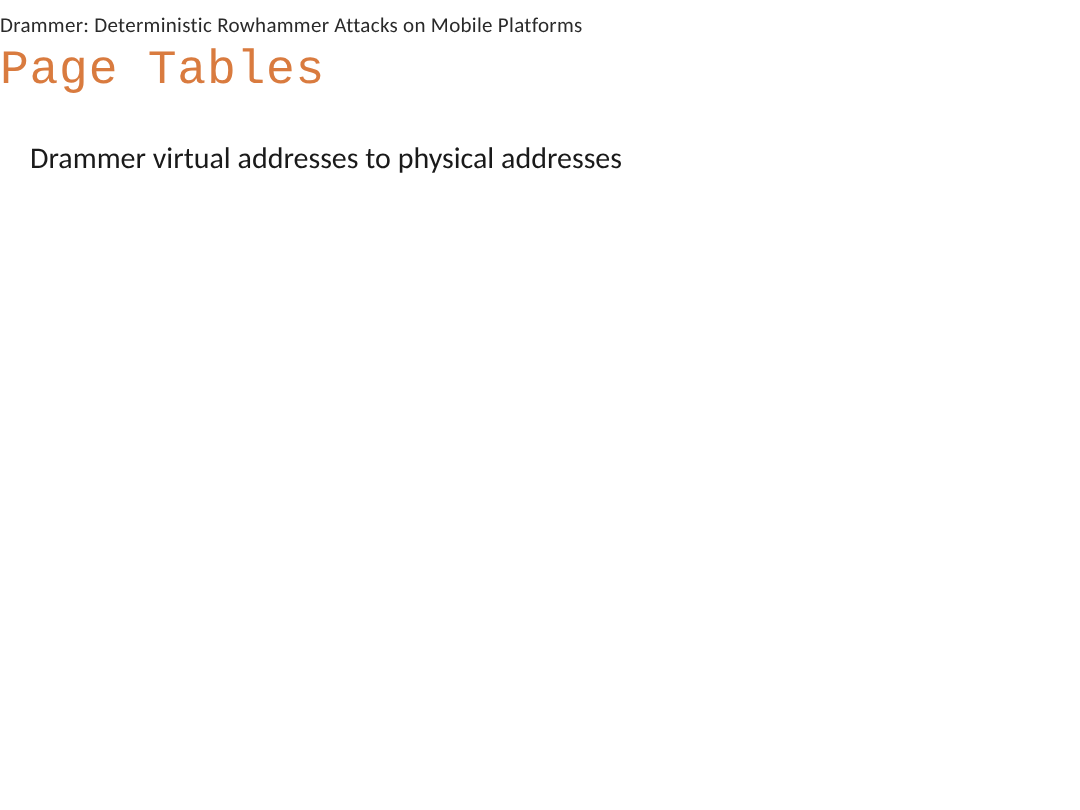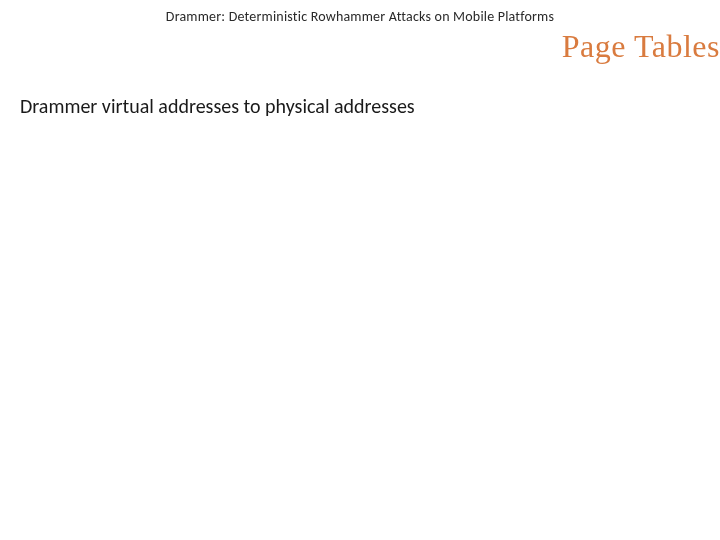--- a/index.html
+++ b/index.html
@@ -13,37 +13,36 @@
       background: #ffffff;
       font-family: "Calibri", "Segoe UI", Arial, sans-serif;
       position: relative;
       overflow: hidden;
     }
     .header-subtitle {
       position: absolute;
       top: 8px;
       left: 0;
       width: 100%;
-      text-align: center;
       font-size: 14px;
       color: #2a2a2a;
       font-weight: 400;
       letter-spacing: 0.2px;
     }
     .slide-title {
       position: absolute;
       top: 28px;
       left: 0;
       width: 100%;
-      text-align: right;
+      text-align: left;
       font-size: 32px;
       color: #d97b3f;
       font-weight: 300;
       letter-spacing: 0.5px;
-      font-family: Liberation Serif, serif;
+      font-family: Liberation Mono, monospace;
     }
     .body-text {
       position: absolute;
       top: 94px;
       left: 20px;
       font-size: 20px;
       color: #1a1a1a;
       font-weight: 400;
     }
   </style>

